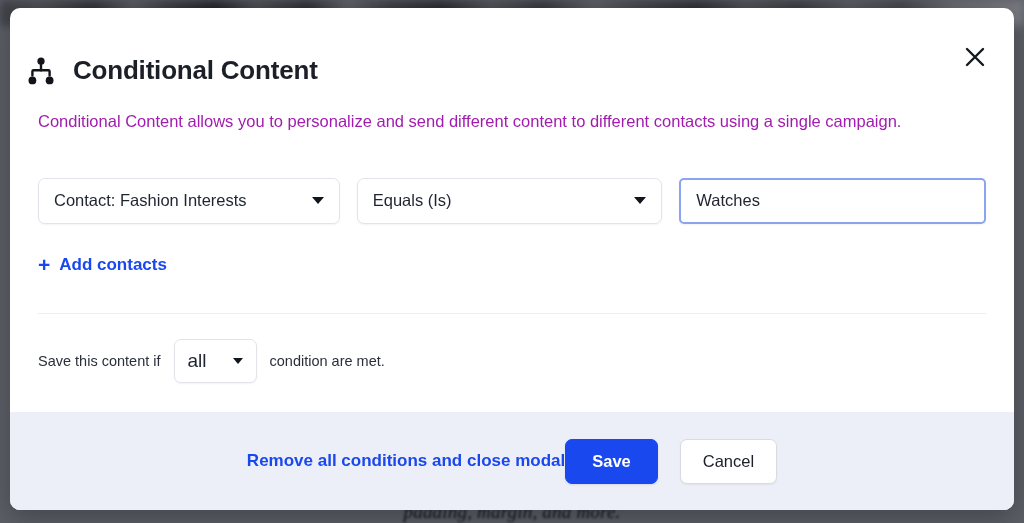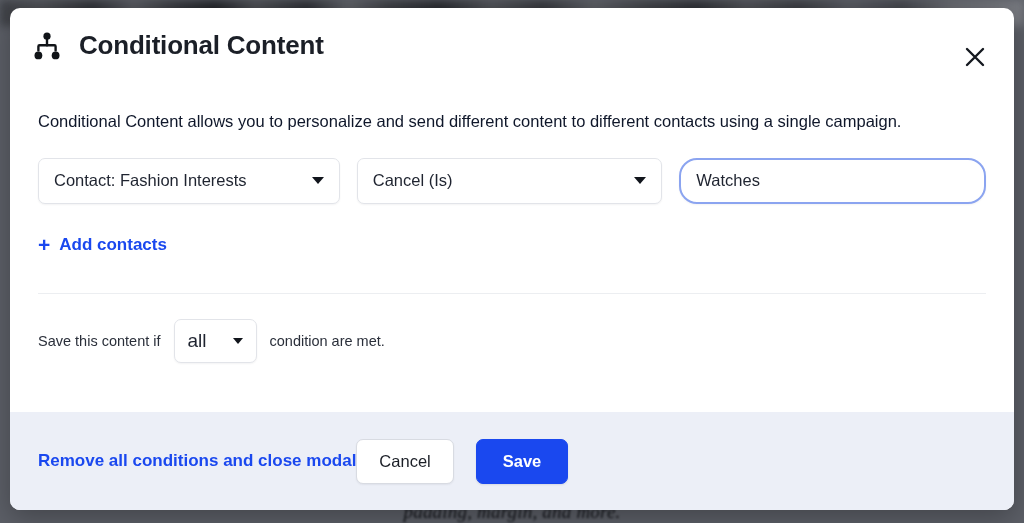--- a/index.html
+++ b/index.html
@@ -66,23 +66,23 @@
     border-radius: 10px;
     box-shadow: 0 8px 28px rgba(0,0,0,0.28);
     overflow: hidden;
     display: flex;
     flex-direction: column;
   }
 
   
   .modal-header {
     position: relative;
-    padding: 22px 30px 0 22px;
-    display: flex;
-    align-items: flex-start;
+    padding: 22px 30px 0 16px;
+    display: flex;
+    align-items: flex-end;
     height: 56px;
     box-sizing: content-box;
   }
   .header-left {
     display: flex;
     align-items: center;
     gap: 17px;
   }
   .hierarchy-icon {
     width: 30px;
@@ -115,30 +115,30 @@
 
   
   .modal-body {
     flex: 1 1 auto;
     padding: 0 28px;
     position: relative;
   }
   .description {
     margin: 24px 0 0 0;
     font-size: 16.5px;
-    color: #0f172a;
+    color: #a21caf;
     line-height: 1.45;
     white-space: nowrap;
   }
 
   .condition-row {
     display: flex;
     align-items: center;
     gap: 17px;
-    margin-top: 24px;
+    margin-top: 44px;
   }
   .select-field {
     position: relative;
     height: 46px;
     border: 1px solid #e2e4e9;
     border-radius: 7px;
     background: #ffffff;
     box-shadow: 0 1px 2px rgba(16,24,40,0.05);
     display: flex;
     align-items: center;
@@ -162,21 +162,21 @@
     border-top: 7px solid #11151c;
     flex: 0 0 auto;
   }
   #field-attribute { width: 308px; }
   #field-operator  { width: 312px; }
 
   .text-field {
     width: 313px;
     height: 46px;
     border: 2px solid #8ba4f0;
-    border-radius: 18px;
+    border-radius: 5px;
     background: #ffffff;
     padding: 0 15px;
     box-sizing: border-box;
     font-size: 16.5px;
     font-family: "Liberation Sans", sans-serif;
     color: #1f2430;
     outline: none;
     box-shadow: 0 1px 2px rgba(16,24,40,0.05);
   }
 
@@ -234,21 +234,21 @@
     border-top-width: 6px;
   }
 
   
   .modal-footer {
     flex: 0 0 auto;
     height: 98px;
     background: #eceff7;
     display: flex;
     align-items: center;
-    justify-content: flex-start;
+    justify-content: center;
     padding: 8px 28px;
     box-sizing: border-box;
   }
   .remove-all-link {
     color: #1a48ef;
     font-size: 17px;
     font-weight: bold;
     text-decoration: none;
     cursor: pointer;
     white-space: nowrap;
@@ -322,21 +322,21 @@
       <p class="description">Conditional Content allows you to personalize and send different content to different contacts using a single campaign.</p>
 
       <div class="condition-row">
 
         <div class="select-field" id="field-attribute">
           <span class="value">Contact: Fashion Interests</span>
           <span class="caret"></span>
         </div>
 
         <div class="select-field" id="field-operator">
-          <span class="value">Cancel (Is)</span>
+          <span class="value">Equals (Is)</span>
           <span class="caret"></span>
         </div>
 
         <input class="text-field" type="text" value="Watches" placeholder="Enter a value" style="">
       </div>
 
       <button class="add-condition">
         <span class="plus-icon">+</span>
         <span>Add contacts</span>
       </button>
@@ -352,19 +352,19 @@
         </div>
 
         <span class="show-if-suffix">condition are met.</span>
       </div>
     </div>
 
     <div class="modal-footer">
       <a class="remove-all-link">Remove all conditions and close modal</a>
 
       <div class="footer-buttons">
+        <button class="btn btn-save">Save</button>
         <button class="btn btn-cancel">Cancel</button>
-        <button class="btn btn-save">Save</button>
       </div>
     </div>
 
   </div>
 </div>
 
 </body></html>

